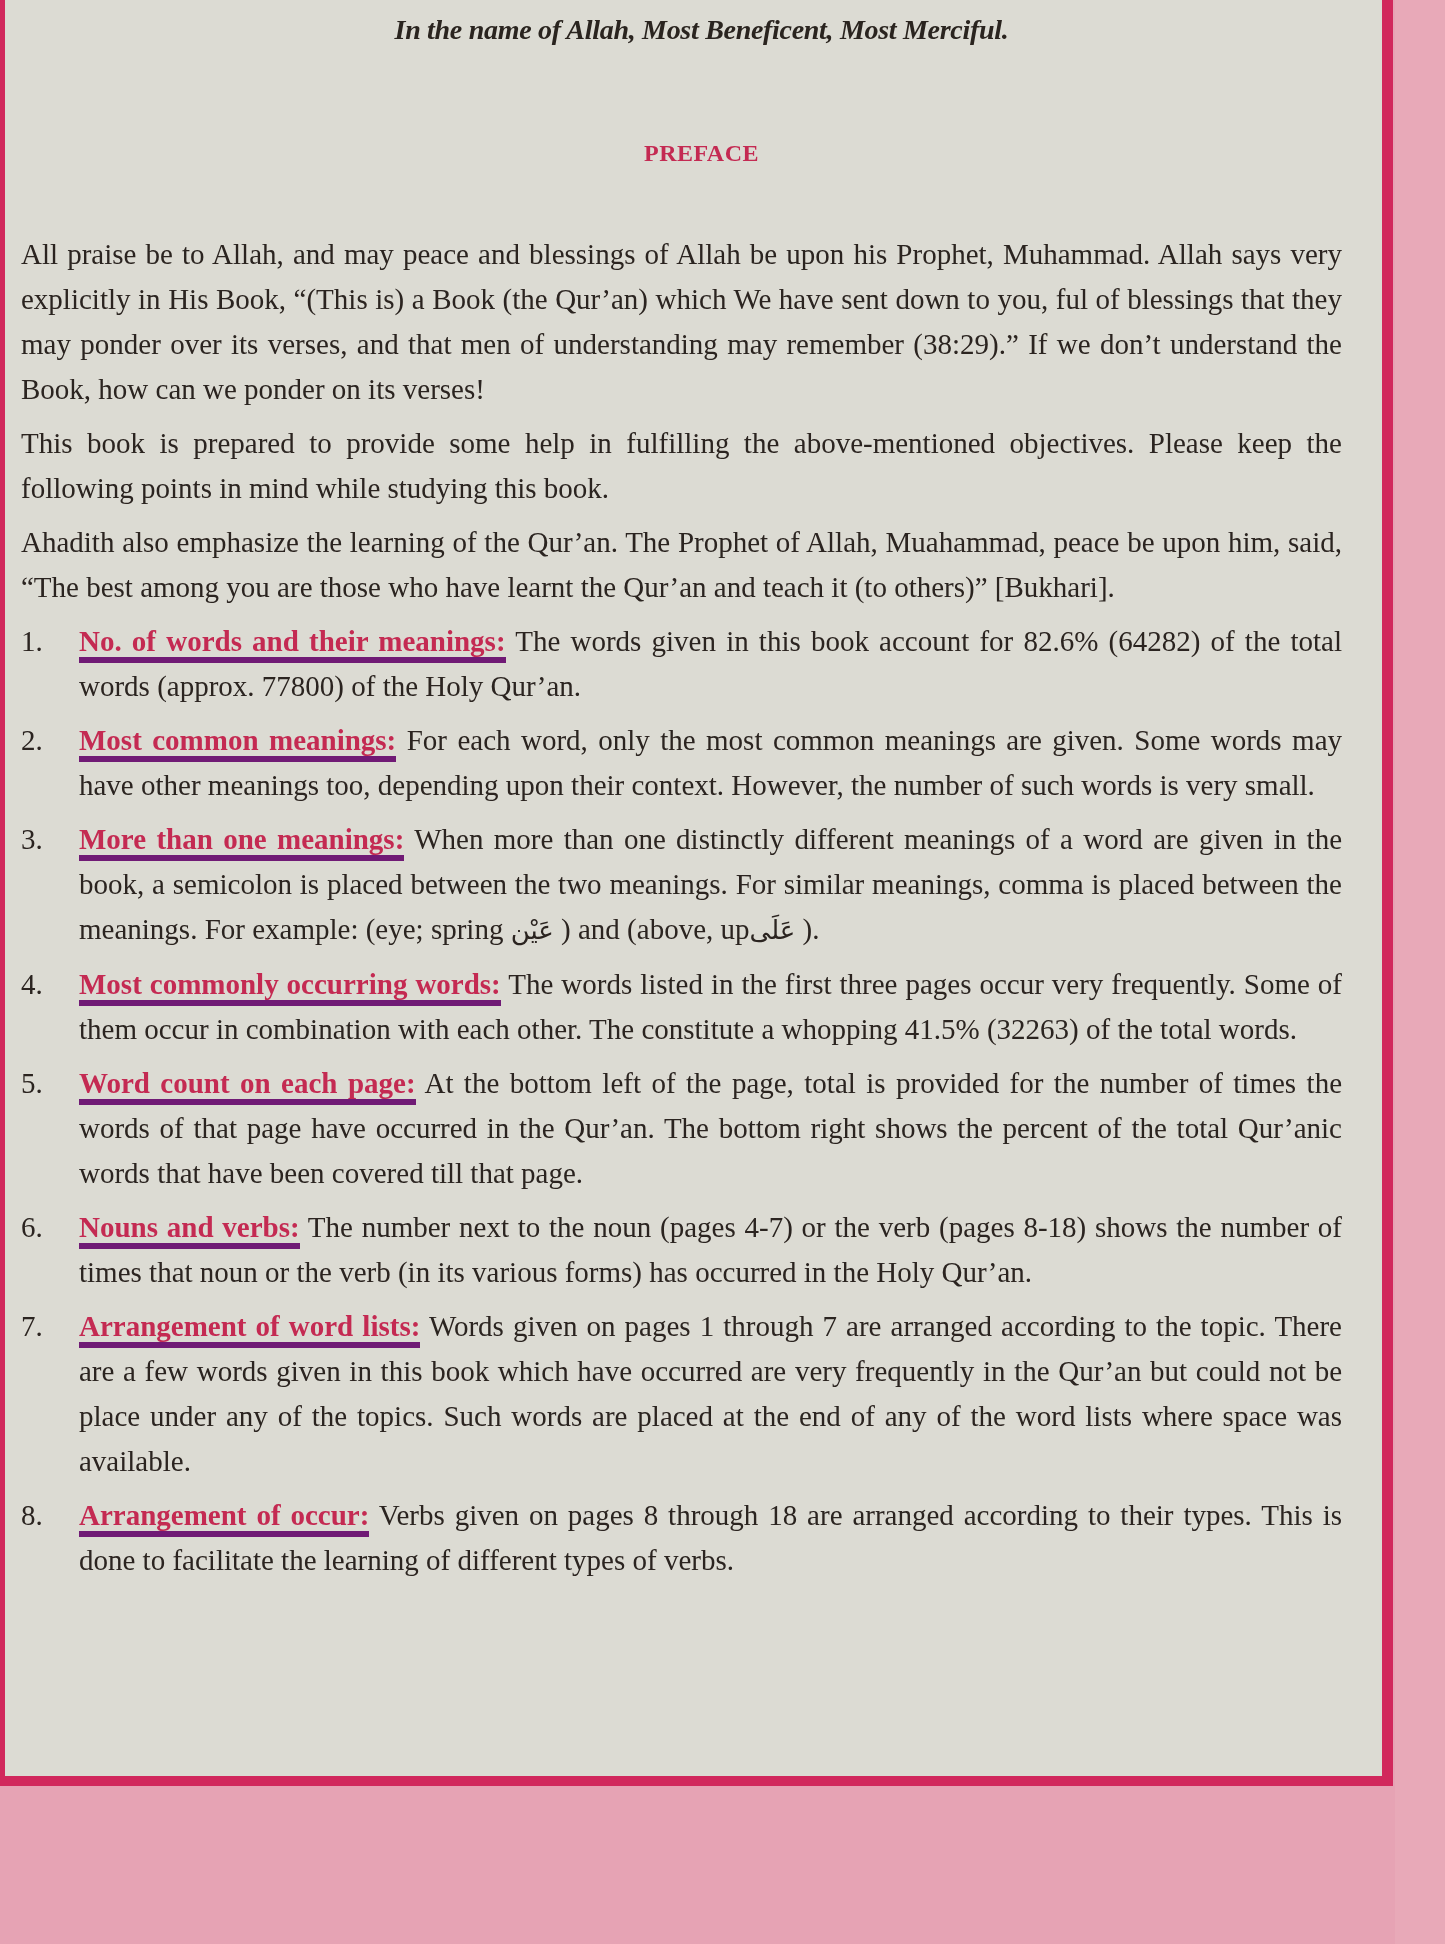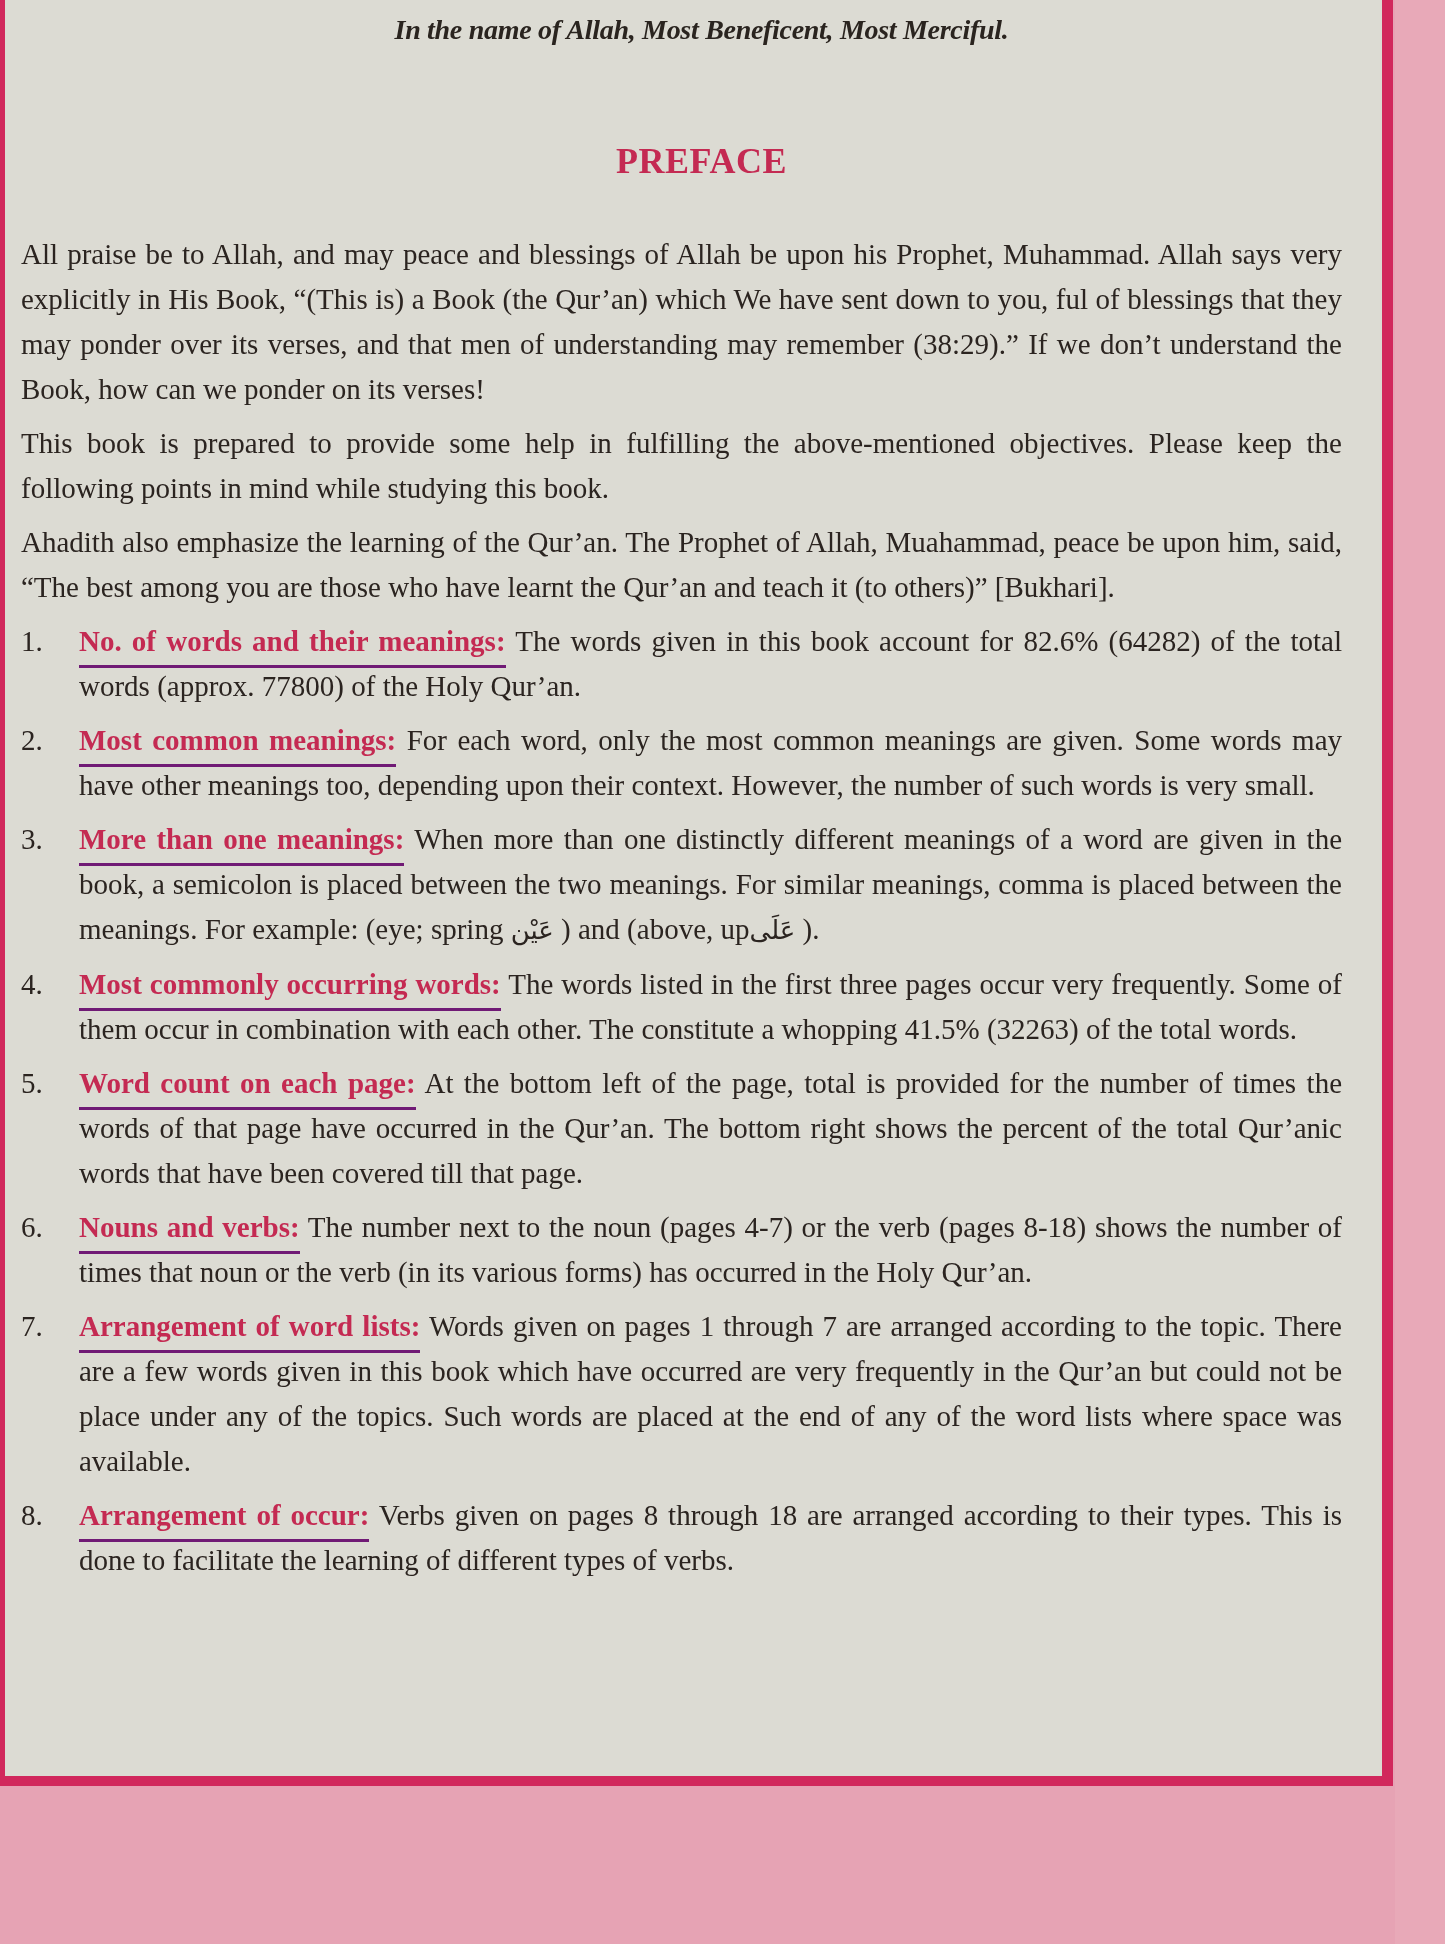--- a/index.html
+++ b/index.html
@@ -22,37 +22,37 @@
     border-bottom: 10px solid #d1285c;
     box-sizing: border-box;
   }
   .bismillah {
     position: absolute; top: 14px; left: 0; width: 1393px; text-align: center;
     font-size: 28px; font-style: italic; font-weight: bold; letter-spacing: -0.3px;
     color: #2a241f;
   }
   .title {
     position: absolute; top: 140px; left: 0; width: 1393px; text-align: center;
-    font-size: 36px; font-weight: bold; color: #c42a52; letter-spacing: 0.5px;
+    font-size: 24px; font-weight: bold; color: #c42a52; letter-spacing: 0.5px;
   }
   .body-text {
     position: absolute; left: 16px; right: 40px; top: 232px;
     font-size: 29px; line-height: 45px;
     text-align: justify;
   }
   .para { margin: 0 0 9px 0; }
   ol.points { list-style: none; margin: 6px 0 0 0; padding: 0; }
   ol.points li { position: relative; padding-left: 58px; margin-bottom: 9px; }
   ol.points li .num {
     position: absolute; left: 0; top: 0; width: 40px;
   }
   .label {
     color: #c42a52; font-weight: bold;
-    border-bottom: 3px solid #701a75; text-decoration: none;
-    padding-bottom: 8px;
+    border-bottom: 6px solid #701a75; text-decoration: none;
+    padding-bottom: 0;
   }
   .arabic { font-family: "DejaVu Sans", sans-serif; font-size: 26px; }
 </style>
 </head>
 <body>
 
 <div class="pink-margin"></div>
 
 <div class="page">
   <div class="bismillah">In the name of Allah, Most Beneficent, Most Merciful.</div>

